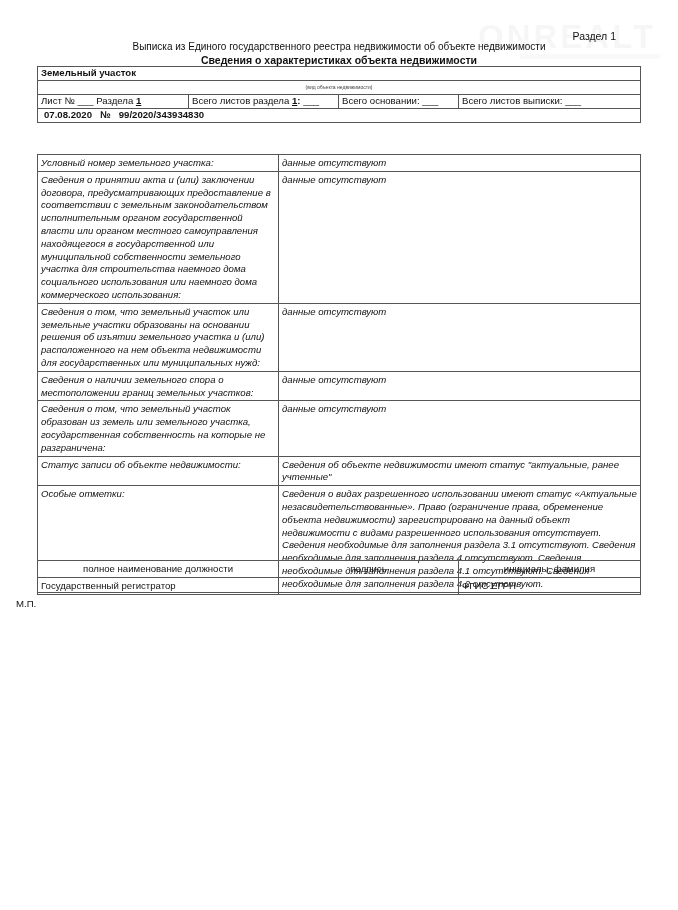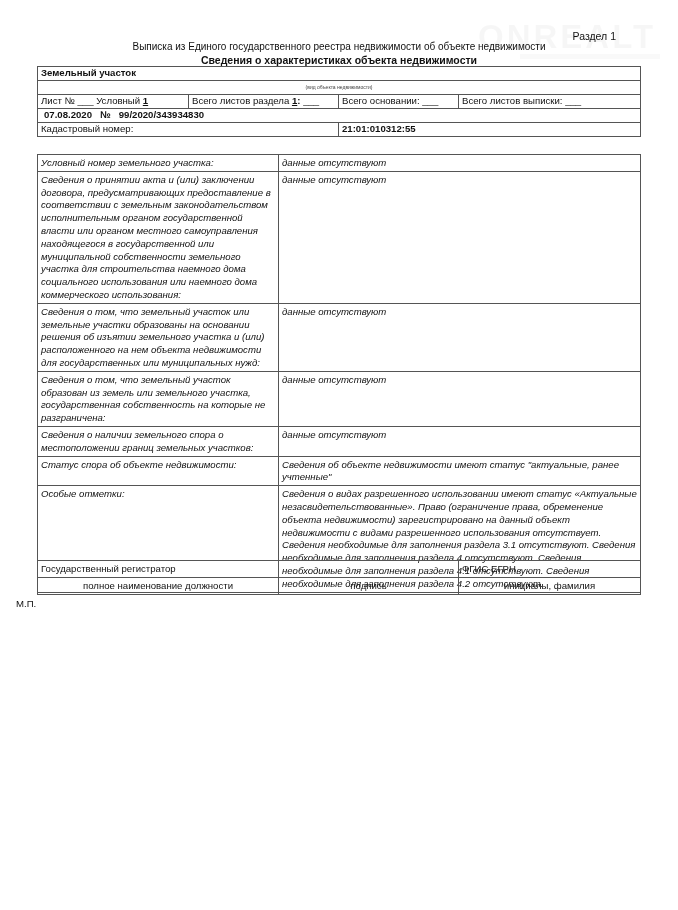--- a/index.html
+++ b/index.html
@@ -51,21 +51,21 @@
       <tr>
     <td colspan="4" class="bold">Земельный участок</td>
   </tr>
   <tr>
     <td colspan="4" class="tiny">(вид объекта недвижимости)</td>
   </tr>
   <tr>
     <td>
       <span>Лист №</span>
       <span>___</span>
-      <span>Условный</span>
+      <span>Раздела</span>
       <span class="u">1</span>
     </td>
     <td>
       <span>Всего листов раздела</span>
       <span class="u">1</span><b>:</b>
       <span>___</span>
     </td>
     <td>
       <span>Всего основании:</span>
       <span>___</span>
@@ -75,24 +75,20 @@
       <span>___</span>
     </td>
   </tr>
   <tr>
     <td colspan="4" class="bold" style="padding-left:6px;">
       <span>07.08.2020</span>
       &nbsp;&nbsp;<span>№</span>
       &nbsp;&nbsp;<span>99/2020/343934830</span>
     </td>
   </tr>
-  <tr>
-    <td colspan="2">Кадастровый номер:</td>
-    <td colspan="2" class="bold">21:01:010312:55</td>
-  </tr>
 </tbody>
   </table>
 
 <table class="t-main">
   <colgroup>
       <col style="width:241px">
       <col style="width:362px">
     </colgroup>
   <tbody>
       <tr>
@@ -101,51 +97,51 @@
   </tr>
   <tr>
     <td>Сведения о принятии акта и (или) заключении договора, предусматривающих предоставление в соответствии с земельным законодательством исполнительным органом государственной власти или органом местного самоуправления находящегося в государственной или муниципальной собственности земельного участка для строительства наемного дома социального использования или наемного дома коммерческого использования:</td>
     <td>данные отсутствуют</td>
   </tr>
   <tr>
     <td>Сведения о том, что земельный участок или земельные участки образованы на основании решения об изъятии земельного участка и (или) расположенного на нем объекта недвижимости для государственных или муниципальных нужд:</td>
     <td>данные отсутствуют</td>
   </tr>
   <tr>
+    <td>Сведения о наличии земельного спора о местоположении границ земельных участков:</td>
+    <td>данные отсутствуют</td>
+  </tr>
+  <tr>
     <td>Сведения о том, что земельный участок образован из земель или земельного участка, государственная собственность на которые не разграничена:</td>
     <td>данные отсутствуют</td>
   </tr>
   <tr>
-    <td>Сведения о наличии земельного спора о местоположении границ земельных участков:</td>
-    <td>данные отсутствуют</td>
-  </tr>
-  <tr>
-    <td>Статус спора об объекте недвижимости:</td>
+    <td>Статус записи об объекте недвижимости:</td>
     <td>Сведения об объекте недвижимости имеют статус "актуальные, ранее учтенные"</td>
   </tr>
   <tr>
     <td>Особые отметки:</td>
     <td>Сведения о видах разрешенного использовании имеют статус «Актуальные незасвидетельствованные». Право (ограничение права, обременение объекта недвижимости) зарегистрировано на данный объект недвижимости с видами разрешенного использования отсутствует. Сведения необходимые для заполнения раздела 3.1 отсутствуют. Сведения необходимые для заполнения раздела 4 отсутствуют. Сведения необходимые для заполнения раздела 4.1 отсутствуют. Сведения необходимые для заполнения раздела 4.2 отсутствуют.</td>
   </tr>
 </tbody>
   </table>
 
 <table class="t-sign">
   <colgroup>
       <col style="width:241px">
       <col style="width:180px">
       <col style="width:182px">
     </colgroup>
   <tbody>
       <tr>
+    <td class="center">полное наименование должности</td>
+    <td class="center">подпись</td>
+    <td class="center">инициалы, фамилия</td>
+  </tr>
+  <tr>
     <td>Государственный регистратор</td>
     <td></td>
     <td>ФГИС ЕГРН</td>
-  </tr>
-  <tr>
-    <td class="center">полное наименование должности</td>
-    <td class="center">подпись</td>
-    <td class="center">инициалы, фамилия</td>
   </tr>
 </tbody>
   </table>
 
 <div class="abs mp">М.П.</div>
 
 </body></html>

